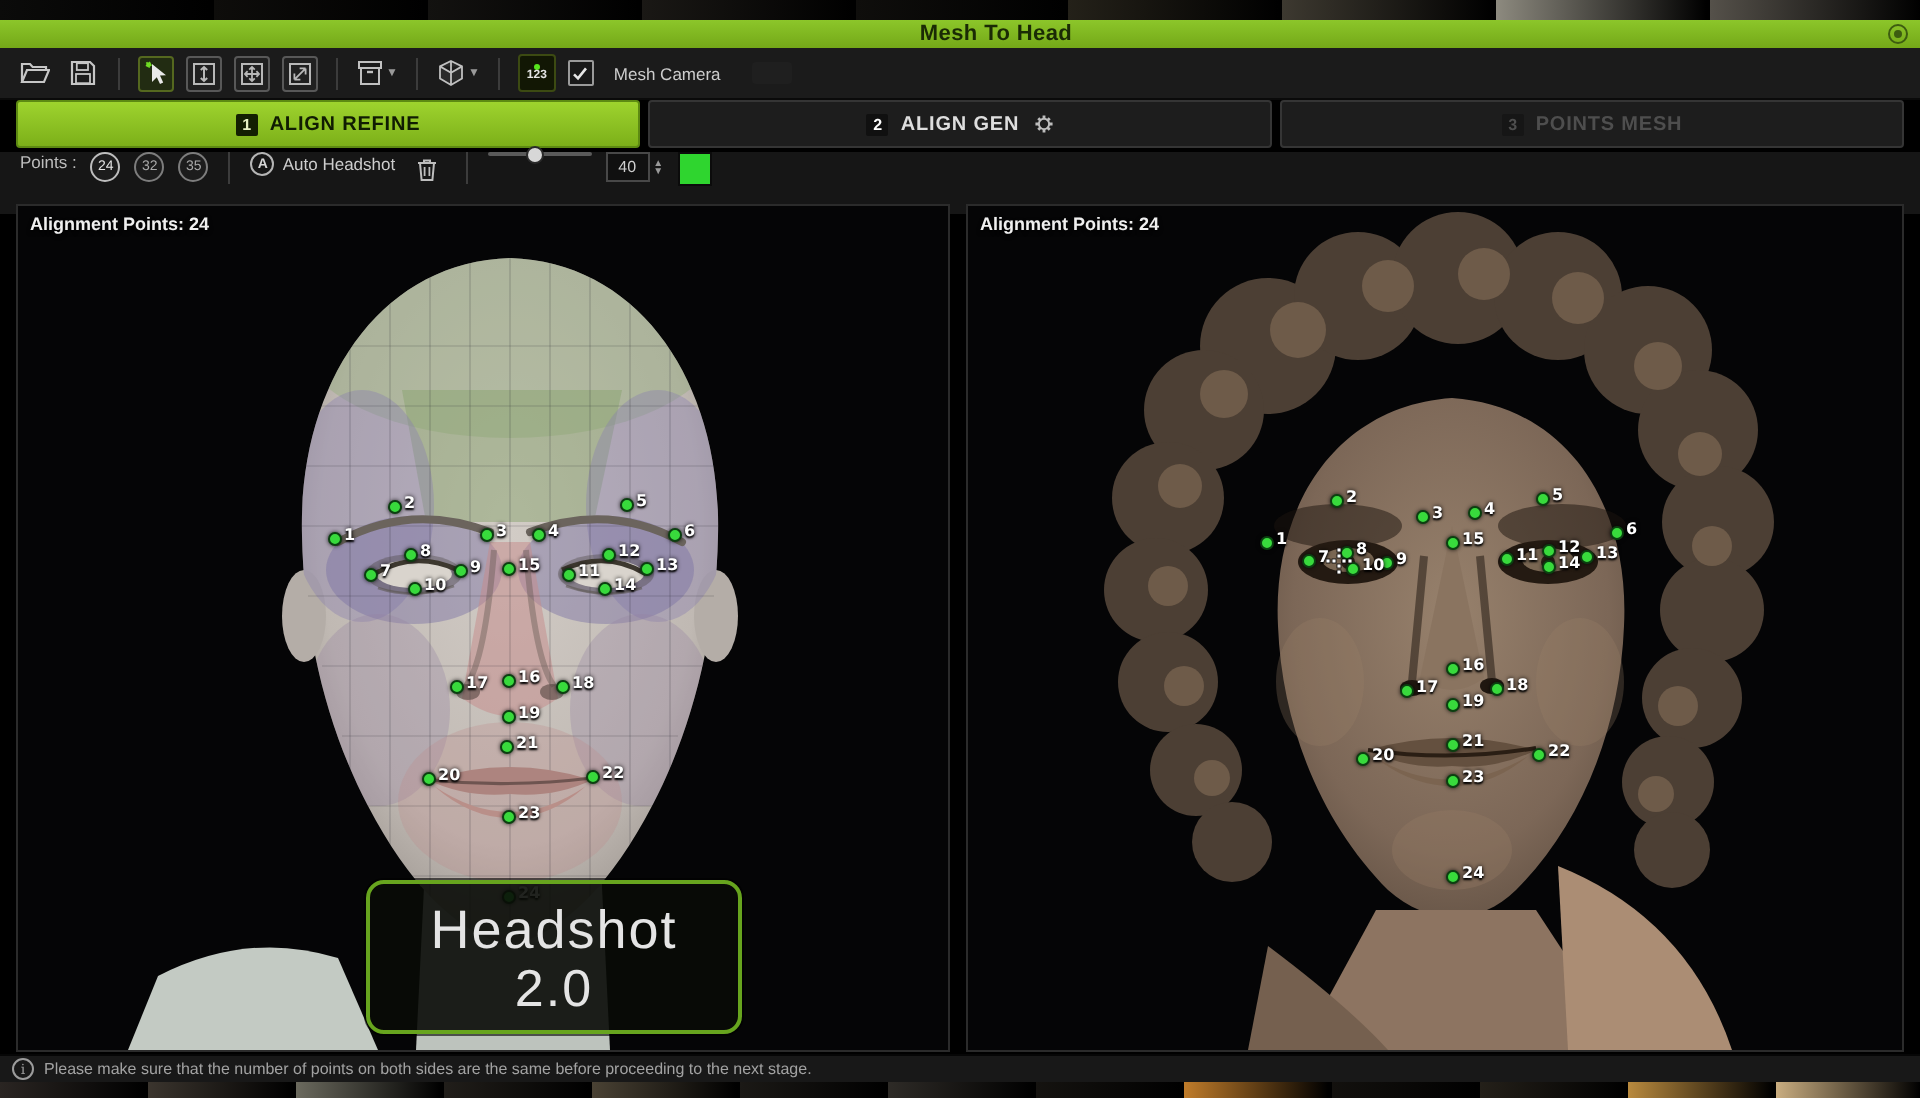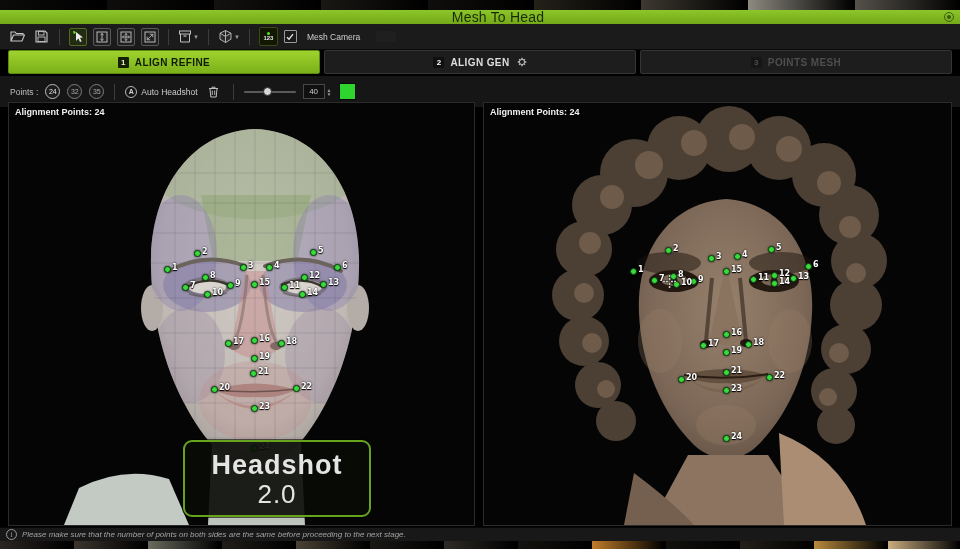--- a/index.html
+++ b/index.html
@@ -9,21 +9,21 @@
 
   
   .scene-strip{position:absolute;left:0;width:960px;display:flex;gap:2px;background:#000;}
   .scene-strip.top{top:0;height:10px;}
   .scene-strip.bottom{top:541px;height:8px;}
   .scene-strip>div{flex:1;height:100%;}
 
   
   .titlebar{position:absolute;top:10px;left:0;width:960px;height:14px;
     background:linear-gradient(#8cc62a,#74a818);display:flex;align-items:center;justify-content:center;}
-  .titlebar .title{font-size:14px;font-weight:normal;color:#1423035;color:#1a2a05;letter-spacing:.2px;padding-left:36px;}
+  .titlebar .title{font-size:11px;font-weight:bold;color:#1423035;color:#1a2a05;letter-spacing:.2px;padding-left:36px;}
   .titlebar .pinbtn{position:absolute;right:6px;top:2px;width:10px;height:10px;border:1px solid #3d5c10;
     border-radius:50%;box-sizing:border-box;display:flex;align-items:center;justify-content:center;}
   .titlebar .pinbtn::after{content:"";width:4px;height:4px;border-radius:50%;background:#3d5c10;}
 
   
   .toolbar{position:absolute;top:24px;left:0;width:960px;height:26px;background:#1b1b1b;
     border-bottom:1px solid #0a0a0a;display:flex;align-items:center;padding-left:8px;box-sizing:border-box;gap:6px;}
   .tb-sep{width:1px;height:16px;background:#3c3c3c;margin:0 3px;}
   .tb-btn{width:18px;height:18px;display:flex;align-items:center;justify-content:center;border-radius:2px;}
   .tb-btn svg{display:block;}
@@ -50,21 +50,21 @@
   .tab .tlabel{font-size:10px;font-weight:bold;letter-spacing:.4px;color:#dedede;}
   .tab.active{background:linear-gradient(#9ed32e,#7cb019);border-color:#5d8a12;}
   .tab.active .tnum{background:#13200287;background:#132002;color:#e7f3c4;}
   .tab.active .tlabel{color:#101c02;}
   .tab.disabled .tlabel{color:#4e4e4e;}
   .tab.disabled .tnum{color:#4e4e4e;background:#161616;}
   .gear-ic{margin-left:1px;display:flex;}
 
   
   .pointsbar{position:absolute;top:76px;left:0;width:960px;height:31px;background:#161616;
-    display:flex;align-items:center;padding-left:10px;box-sizing:border-box;gap:7px;}
+    display:flex;align-items:flex-start;padding-left:10px;box-sizing:border-box;gap:7px;}
   .pb-label{font-size:8.5px;color:#bdbdbd;}
   .pt-circle{width:15px;height:15px;border-radius:50%;border:1px solid #7d7d7d;box-sizing:border-box;
     display:flex;align-items:center;justify-content:center;font-size:7px;color:#a9a9a9;background:#1c1c1c;}
   .pt-circle.sel{border-color:#bdbdbd;color:#e3e3e3;}
   .autodet{display:flex;align-items:center;gap:4px;}
   .circleA{width:12px;height:12px;border-radius:50%;border:1px solid #b5b5b5;box-sizing:border-box;
     display:flex;align-items:center;justify-content:center;font-size:7px;font-weight:bold;color:#d6d6d6;}
   .autodet .adlabel{font-size:8.5px;color:#cdcdcd;}
   .slider{width:52px;height:2px;background:#5a5a5a;border-radius:1px;position:relative;}
   .slider .thumb{position:absolute;top:-3.5px;left:19px;width:9px;height:9px;border-radius:50%;
@@ -88,29 +88,29 @@
     background:#38da3c;border:1px solid #0b4010;box-shadow:0 0 2px rgba(0,0,0,.8);}
   .pt b{position:absolute;left:5px;top:-6px;font-size:8px;font-weight:bold;color:#fff;
     text-shadow:0 1px 1px #000,0 0 2px #000;font-family:"DejaVu Sans",sans-serif;}
   .move-cursor{position:absolute;}
 
   
   .overlay-badge{position:absolute;left:183px;top:440px;width:188px;height:77px;
     background:rgba(9,11,7,.9);border:2px solid #67a41e;border-radius:9px;box-sizing:border-box;
     display:flex;flex-direction:column;align-items:center;justify-content:center;z-index:30;
     box-shadow:0 0 0 1px rgba(0,0,0,.6);}
-  .overlay-badge .l1{font-size:27px;color:#e4e4e4;font-weight:700;letter-spacing:1px;line-height:30px;}
+  .overlay-badge .l1{font-size:27px;color:#e4e4e4;font-weight:400;letter-spacing:1px;line-height:30px;}
   .overlay-badge .l2{font-size:26px;color:#e4e4e4;font-weight:400;letter-spacing:1px;line-height:28px;}
 
   
   .statusbar{position:absolute;top:527px;left:0;width:960px;height:14px;background:#181818;
     border-top:1px solid #060606;display:flex;align-items:center;padding-left:6px;box-sizing:border-box;gap:5px;}
   .info-ic{width:9px;height:9px;border:1px solid #9c9c9c;border-radius:50%;display:flex;
     align-items:center;justify-content:center;font-size:7px;color:#9c9c9c;font-family:"DejaVu Serif",serif;flex:none;}
-  .status-msg{font-size:8px;color:#a2a2a2;font-style:italic;}
+  .status-msg{font-size:8px;color:#a2a2a2;}
 </style>
 </head>
 <body>
 
 <div class="scene-strip top" id="top-strip">
     <div style="background: linear-gradient(90deg, rgb(11, 11, 10), rgba(0, 0, 0, 0.35));"></div>
     <div style="background: linear-gradient(90deg, rgb(14, 13, 11), rgba(0, 0, 0, 0.35));"></div>
     <div style="background: linear-gradient(90deg, rgb(19, 18, 16), rgba(0, 0, 0, 0.35));"></div>
     <div style="background: linear-gradient(90deg, rgb(26, 24, 21), rgba(0, 0, 0, 0.35));"></div>
     <div style="background: linear-gradient(90deg, rgb(15, 14, 12), rgba(0, 0, 0, 0.35));"></div>

